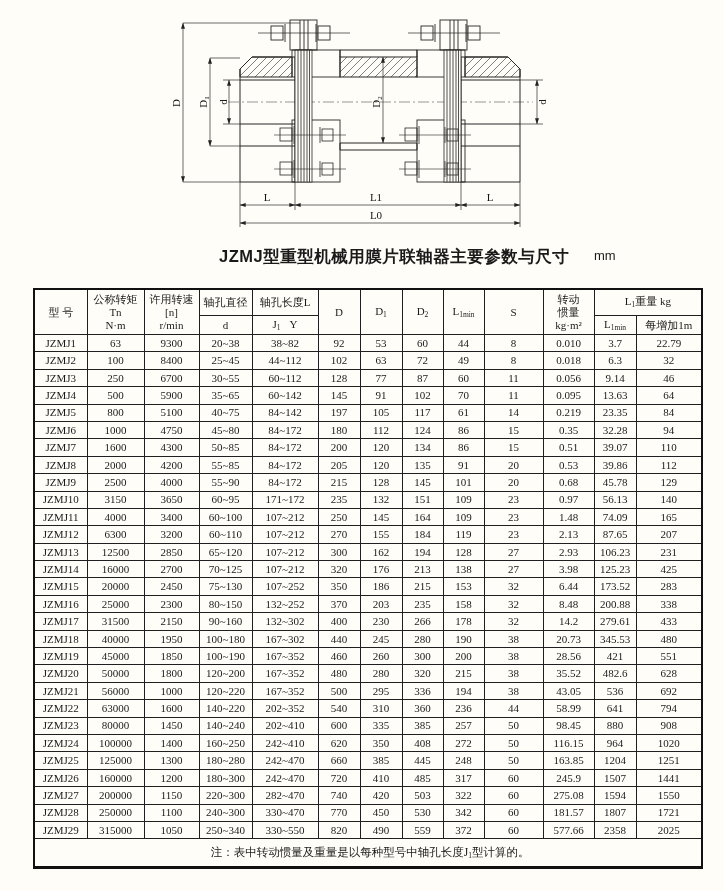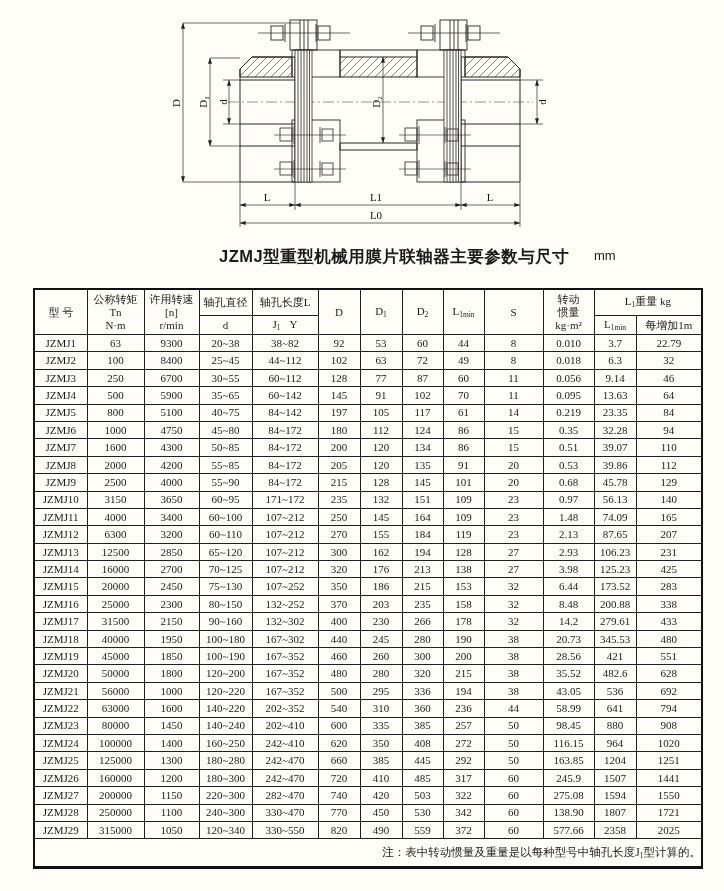--- a/index.html
+++ b/index.html
@@ -16,21 +16,21 @@
         font-size:13px;}
   
   .spec-table{position:absolute;left:33px;top:288px;width:668px;border-collapse:collapse;
               table-layout:fixed;font-size:11px;}
   .spec-table th,.spec-table td{border:1px solid #1f1f1f;text-align:center;vertical-align:middle;
               padding:0;white-space:nowrap;font-weight:normal;line-height:1.15;}
   .spec-table{border:2px solid #111;}
   .spec-table tr.hrow1 th{height:25px;margin-left:28px;}
   .spec-table tr.hrow2 th{height:18px;}
   .spec-table tbody td{height:16.4px;}
-  .spec-table .note-cell{height:27px;text-align:right;padding-left:4px;font-size:11.5px;
+  .spec-table .note-cell{height:27px;text-align:center;padding-left:4px;font-size:11.5px;
               border-bottom:3px solid #111;}
   sub{font-size:7.5px;vertical-align:-2px;letter-spacing:0;}
   .hl{display:block;line-height:13px;}
   .gap-left{margin-left:9px;}
 </style>
 </head>
 <body>
 
 <div class="page">
 
@@ -599,21 +599,21 @@
         </tr>
         <tr>
           <td>JZMJ25</td>
           <td>125000</td>
           <td>1300</td>
           <td>180~280</td>
           <td>242~470</td>
           <td>660</td>
           <td>385</td>
           <td>445</td>
-          <td>292</td>
+          <td>248</td>
           <td>50</td>
           <td>163.85</td>
           <td>1204</td>
           <td>1251</td>
         </tr>
         <tr>
           <td>JZMJ26</td>
           <td>160000</td>
           <td>1200</td>
           <td>180~300</td>
@@ -646,29 +646,29 @@
           <td>JZMJ28</td>
           <td>250000</td>
           <td>1100</td>
           <td>240~300</td>
           <td>330~470</td>
           <td>770</td>
           <td>450</td>
           <td>530</td>
           <td>342</td>
           <td>60</td>
-          <td>138.90</td>
+          <td>181.57</td>
           <td>1807</td>
           <td>1721</td>
         </tr>
         <tr>
           <td>JZMJ29</td>
           <td>315000</td>
           <td>1050</td>
-          <td>120~340</td>
+          <td>250~340</td>
           <td>330~550</td>
           <td>820</td>
           <td>490</td>
           <td>559</td>
           <td>372</td>
           <td>60</td>
           <td>577.66</td>
           <td>2358</td>
           <td>2025</td>
         </tr>

